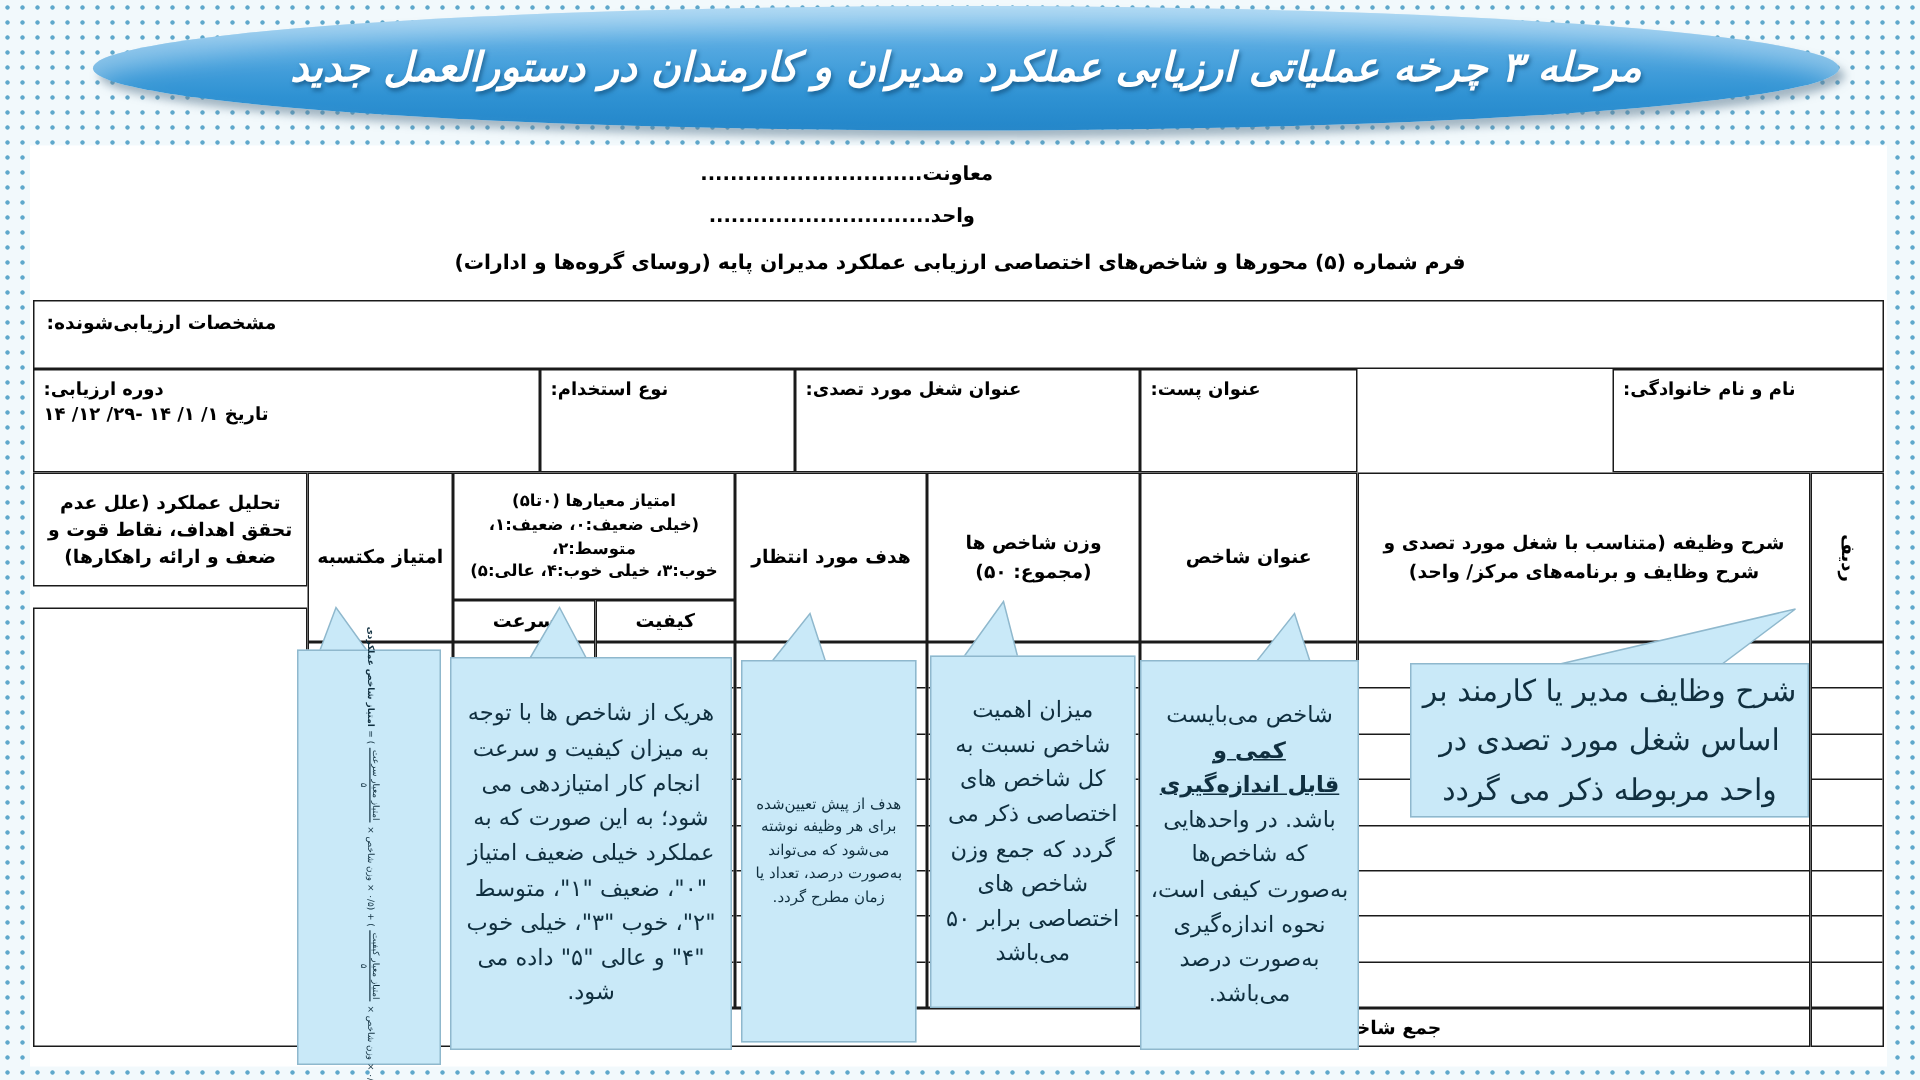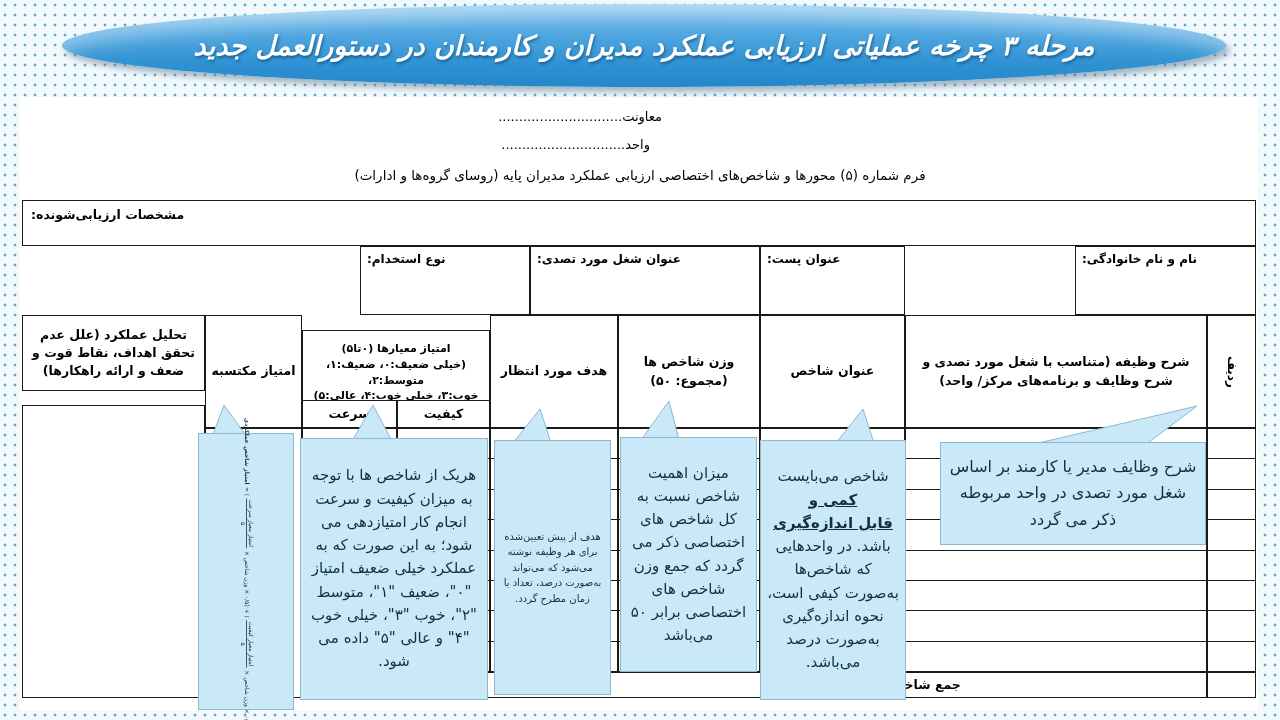--- a/index.html
+++ b/index.html
@@ -15,54 +15,54 @@
   .banner {
     position:absolute; left:62px; top:4px; width:1164px; height:83px; border-radius:50%;
     background:linear-gradient(180deg,#8cc8ee 0%,#55a9e1 32%,#2f92d3 72%,#2386c9 100%);
     box-shadow:4px 5px 6px rgba(96,126,148,.55), inset 0 12px 16px rgba(255,255,255,.35);
     display:flex; align-items:center; justify-content:center; z-index:2;
   }
   .banner-text {
     direction:rtl; color:#fff; font-size:27px; font-weight:bold; font-style:italic;
     text-shadow:1px 2px 3px rgba(8,62,104,.6); white-space:nowrap;
   }
-  .hline { position:absolute; direction:rtl; font-weight:normal; font-size:13px; z-index:3; }
+  .hline { position:absolute; direction:rtl; font-weight:bold; font-size:13px; z-index:3; }
   .h1 { top:109px; right:618px; }
   .h2 { top:137px; right:630px; }
   .h3 { top:167px; left:0; width:1280px; text-align:center; font-size:13.5px; }
 
   .table { position:absolute; left:22px; top:200px; width:1234px; height:498px; z-index:1; }
   .cell {
     position:absolute; border:1px solid #1a1a1a; background:#fff; direction:rtl;
     display:flex; flex-direction:column; align-items:center; justify-content:center;
     font-size:12.5px; text-align:center; line-height:1.45;
   }
   .c-top  { align-items:flex-end; justify-content:flex-start; padding:5px 8px; font-weight:bold; }
   .c-info { align-items:flex-end; justify-content:flex-start; padding:4px 6px; font-weight:bold; font-size:12px; }
   .c-head { font-weight:bold; padding:2px 3px; }
-  .c-crit { font-size:11px;margin-top:15px; }
+  .c-crit { font-size:11px; }
   .vtext  { writing-mode:vertical-rl; font-weight:bold; font-size:12px; }
   .rows-col {
     position:absolute; border:1px solid #1a1a1a; background:#fff;
     display:flex; flex-direction:column;
   }
   .rows-col > div { flex:1 1 auto; border-bottom:1px solid #1a1a1a; }
   .rows-col > div:last-child { border-bottom:none; }
   .c-foot { font-weight:bold; padding-left:250px; }
 
   .pointers { position:absolute; left:0; top:0; z-index:4; pointer-events:none; }
   .callout {
     position:absolute; background:#c9e9f8; border:1px solid #8fb8cd; z-index:5;
     direction:rtl; text-align:center; color:#102f3f;
     display:flex; flex-direction:column; justify-content:center;
     padding:4px 6px; font-size:15px; line-height:1.55;
   }
   .callout .b { font-weight:bold; }
   .callout .u { font-weight:bold; text-decoration:underline; display:block; }
-  .co-f { left:940px; top:442px; width:266px; height:103px; font-size:16px; line-height:1.65; }
+  .co-f { left:940px; top:442px; width:266px; height:103px; font-size:20px; line-height:1.65; }
   .co-e { left:760px; top:440px; width:146px; height:260px; }
   .co-d { left:620px; top:437px; width:137px; height:235px; }
   .co-c { left:494px; top:440px; width:117px; height:255px; font-size:10px; }
   .co-b { left:300px; top:438px; width:188px; height:262px; }
   .co-a { left:198px; top:433px; width:96px; height:277px; padding:0; display:block; }
   .formula-rot {
     position:absolute; left:-127px; top:88px; width:350px; height:100px;
     transform:rotate(90deg) scale(0.79); transform-origin:center center;
     direction:rtl; display:flex; align-items:center; justify-content:center; gap:3px;
     font-size:7.5px; white-space:nowrap; color:#102f3f;
@@ -95,20 +95,24 @@
       <span>مشخصات ارزیابی‌شونده:</span>
     </div>
     <div class="cell c-info" style="left:738px;top:46px;width:145px;height:69px">
       <span>عنوان پست:</span>
     </div>
     <div class="cell c-info" style="left:508px;top:46px;width:230px;height:69px">
       <span>عنوان شغل مورد تصدی:</span>
     </div>
     <div class="cell c-info" style="left:338px;top:46px;width:170px;height:69px">
       <span>نوع استخدام:</span>
+    </div>
+    <div class="cell c-info" style="left:0;top:46px;width:338px;height:69px">
+      <span>دوره ارزیابی:</span>
+      <span>تاریخ ۱/ ۱/ ۱۴ -۲۹/ ۱۲/ ۱۴</span>
     </div>
 
     <div class="cell c-head" style="left:1185px;top:115px;width:49px;height:113px">
       <span class="vtext">ردیف</span>
     </div>
     <div class="cell c-head" style="left:883px;top:115px;width:302px;height:113px">
       <span>شرح وظیفه (متناسب با شغل مورد تصدی و شرح وظایف و برنامه‌های مرکز/ واحد)</span>
     </div>
     <div class="cell c-head" style="left:738px;top:115px;width:145px;height:113px">
       <span>عنوان شاخص</span>

